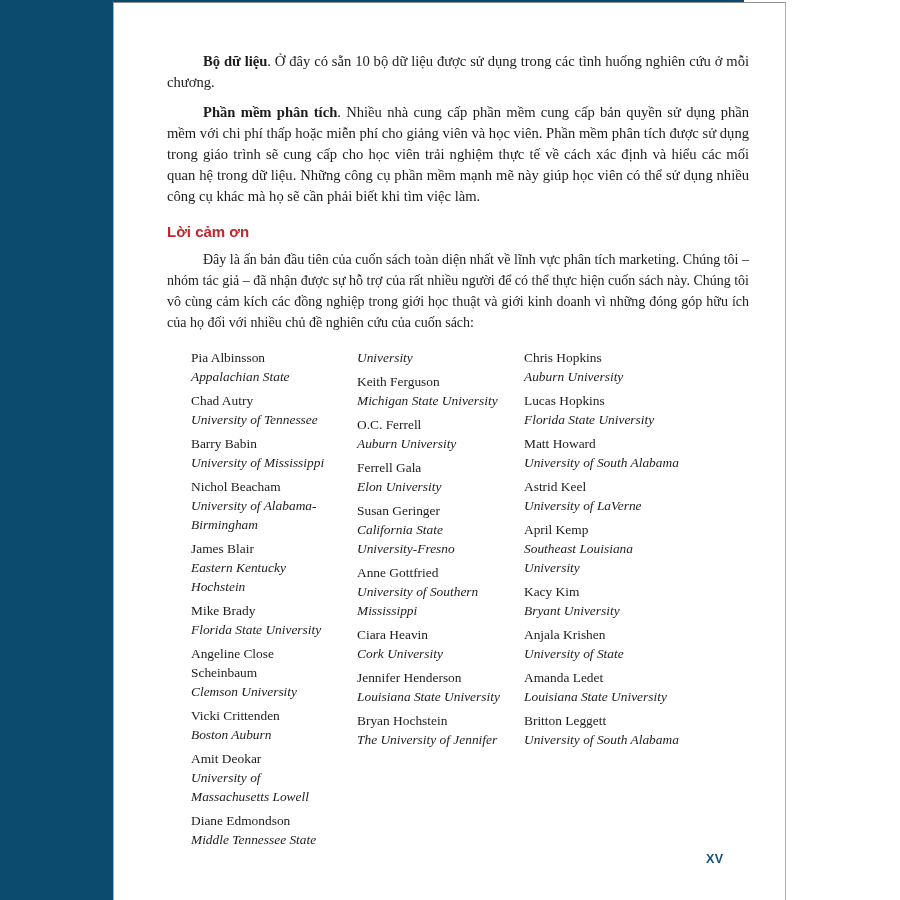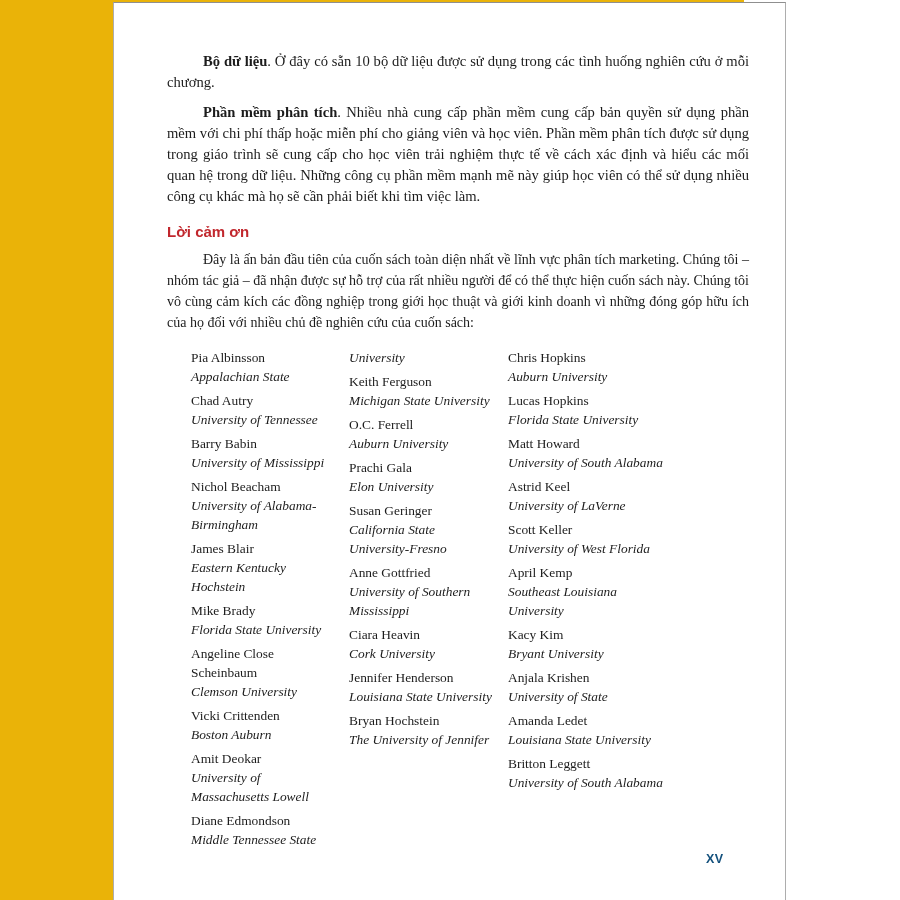--- a/index.html
+++ b/index.html
@@ -7,21 +7,21 @@
     padding: 0;
     background: #ffffff;
     width: 900px;
     height: 900px;
     overflow: hidden;
   }
   .stage {
     position: relative;
     width: 744px;
     height: 900px;
-    background: #eab308;
+    background: #0c4a6e;
     font-family: "Liberation Serif", serif;
     color: #1c1c1c;
   }
   .page {
     position: absolute;
     left: 113px;
     top: 2px;
     width: 673px;
     height: 898px;
     background: #ffffff;
@@ -56,21 +56,21 @@
   .ack-para {
     font-size: 14px;
     line-height: 21px;
     text-align: justify;
     text-indent: 36px;
     margin: 0 0 13px 0;
   }
   .columns {
     display: flex;
     margin-left: 24px;
-    gap: 12px;
+    gap: 20px;
     margin-top: 15px;
   }
   .col {
     width: 146px;
     flex: 0 0 146px;
   }
   .col-2 { flex-basis: 147px; width: 147px; }
   .col-3 { flex-basis: 156px; width: 156px; }
   .entry {
     margin-bottom: 5px;
@@ -157,21 +157,21 @@
             </div>
             <div class="entry">
               <div class="c-name">Keith Ferguson</div>
               <div class="c-affil">Michigan State University</div>
             </div>
             <div class="entry">
               <div class="c-name">O.C. Ferrell</div>
               <div class="c-affil">Auburn University</div>
             </div>
             <div class="entry">
-              <div class="c-name">Prachi Gala</div>
+              <div class="c-name">Ferrell Gala</div>
               <div class="c-affil">Elon University</div>
             </div>
             <div class="entry">
               <div class="c-name">Susan Geringer</div>
               <div class="c-affil">California State University-Fresno</div>
             </div>
             <div class="entry">
               <div class="c-name">Anne Gottfried</div>
               <div class="c-affil">University of Southern Mississippi</div>
             </div>
@@ -197,24 +197,20 @@
               <div class="c-name">Lucas Hopkins</div>
               <div class="c-affil">Florida State University</div>
             </div>
             <div class="entry">
               <div class="c-name">Matt Howard</div>
               <div class="c-affil">University of South Alabama</div>
             </div>
             <div class="entry">
               <div class="c-name">Astrid Keel</div>
               <div class="c-affil">University of LaVerne</div>
-            </div>
-            <div class="entry">
-              <div class="c-name">Scott Keller</div>
-              <div class="c-affil">University of West Florida</div>
             </div>
             <div class="entry">
               <div class="c-name">April Kemp</div>
               <div class="c-affil">Southeast Louisiana University</div>
             </div>
             <div class="entry">
               <div class="c-name">Kacy Kim</div>
               <div class="c-affil">Bryant University</div>
             </div>
             <div class="entry">

